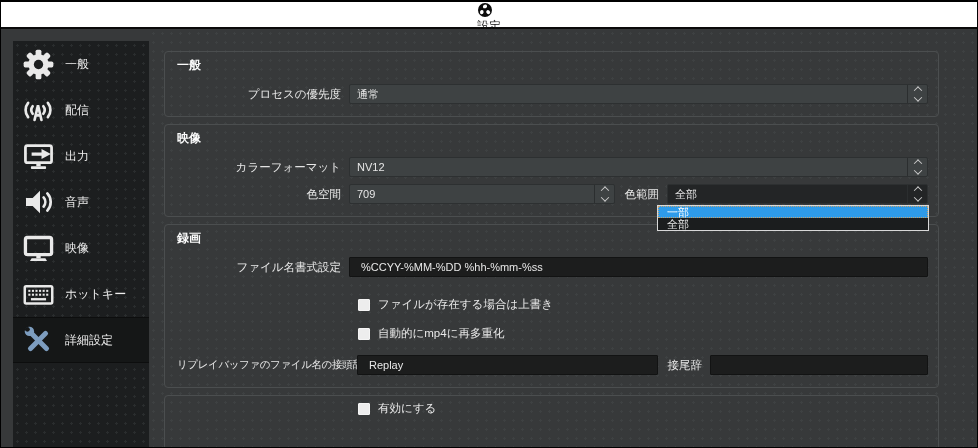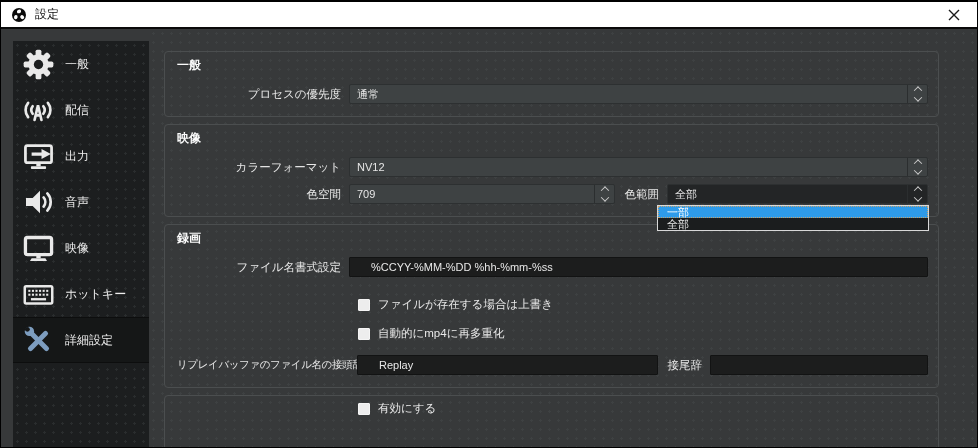--- a/index.html
+++ b/index.html
@@ -14,20 +14,21 @@
     overflow: hidden;
   }
 
   
   .titlebar {
     height: 28px; background: #ffffff;
     border-top: 1px solid #000;
     border-bottom: 2px solid #0a0a0a;
     display: flex; align-items: center;
     padding: 0 10px;
+    flex-direction: column;
   }
   .titlebar .app-icon { width: 16px; height: 16px; margin-right: 8px; }
   .titlebar .title { font-size: 12px; color: #111; }
   .titlebar .close-btn {
     margin-left: auto; width: 26px; height: 22px;
     display: flex; align-items: center; justify-content: center;
     cursor: default;
   }
 
   
@@ -106,21 +107,21 @@
   .chev.up { transform: rotate(45deg) translate(1px,1px); }
   .chev.down { transform: rotate(225deg) translate(1px,1px); }
 
   
   .tinput {
     flex: 1; height: 20px;
     background: #1c1d1d;
     border: 1px solid #121313;
     border-radius: 1px;
     color: #e8e8e8; font-size: 11px;
-    padding: 0 21px;
+    padding: 0 11px;
     font-family: "Liberation Sans", sans-serif;
     outline: none;
   }
   .tinput.fixed { flex: none; width: 301px; }
 
   
   .cbrow { display: flex; align-items: center; margin-left: 181px; margin-bottom: 14px; }
   .cbrow.last { margin-bottom: 4px; }
   .cbox {
     width: 12px; height: 12px; flex: none;

